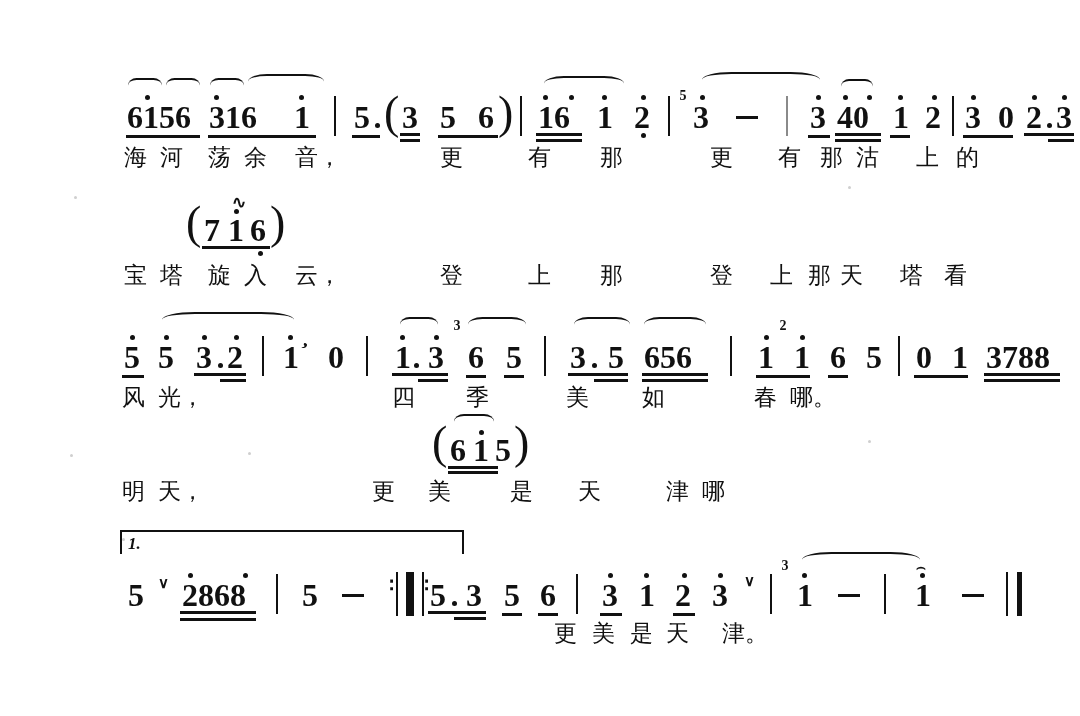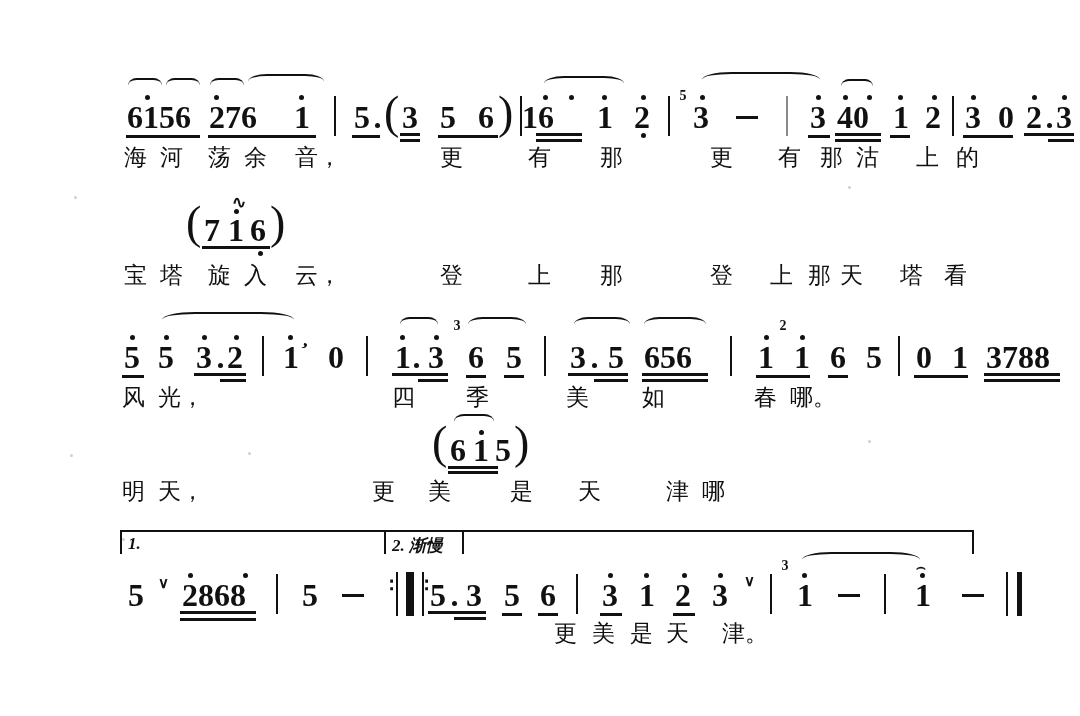--- a/index.html
+++ b/index.html
@@ -222,21 +222,21 @@
       <div class="slur" style="left:18px; top:0px; width:34px;"></div>
       <div class="slur" style="left:56px; top:0px; width:34px;"></div>
       <div class="slur" style="left:100px; top:0px; width:34px;"></div>
       <div class="slur" style="left:138px; top:-4px; width:76px;"></div>
 
       <div class="odot" style="left:35px; top:17px;"></div>
       <div class="note" style="left:17px; top:23px;">6156</div>
       <div class="beam" style="left:16px; top:57px; width:74px;"></div>
 
       <div class="odot" style="left:104px; top:17px;"></div>
-      <div class="note" style="left:99px; top:23px;">276</div>
+      <div class="note" style="left:99px; top:23px;">316</div>
       <div class="beam" style="left:98px; top:57px; width:108px;"></div>
 
       <div class="odot" style="left:189px; top:17px;"></div>
       <div class="note" style="left:184px; top:23px;">1</div>
 
       <div class="bar thin" style="left:224px; top:18px;"></div>
 
       <div class="note" style="left:244px; top:23px;">5</div>
       <div class="augdot" style="left:265px; top:45px;"></div>
       <div class="beam" style="left:242px; top:57px; width:28px;"></div>
@@ -248,21 +248,21 @@
       <div class="note" style="left:330px; top:23px;">5</div>
       <div class="note" style="left:368px; top:23px;">6</div>
       <div class="beam" style="left:328px; top:57px; width:60px;"></div>
       <div class="paren" style="left:388px; top:12px;">)</div>
 
       <div class="bar thin" style="left:410px; top:18px;"></div>
 
       <div class="slur" style="left:434px; top:-2px; width:80px;"></div>
       <div class="odot" style="left:433px; top:17px;"></div>
       <div class="odot" style="left:459px; top:17px;"></div>
-      <div class="note" style="left:412px; top:23px;">16</div>
+      <div class="note" style="left:428px; top:23px;">16</div>
       <div class="beam" style="left:426px; top:55px; width:46px;"></div>
       <div class="beam" style="left:426px; top:61px; width:46px;"></div>
 
       <div class="odot" style="left:492px; top:17px;"></div>
       <div class="note" style="left:487px; top:23px;">1</div>
 
       <div class="odot" style="left:531px; top:17px;"></div>
       <div class="note" style="left:524px; top:23px;">2</div>
       <div class="odot" style="left:531px; top:55px;"></div>
 
@@ -490,23 +490,20 @@
       <div class="lyr" style="left:592px; top:14px;">哪</div>
     </div>
   </div>
 
   <div class="system" style="top:530px;">
 
     <div class="volta closed" style="left:10px; top:0px; width:340px;">
       <span class="vlabel">1.</span>
     </div>
 
-    <div class="volta" style="left:274px; top:0px; width:586px; border-right:2px solid #111;">
-      <span class="vlabel">2. 渐慢</span>
-    </div>
 
     <div class="noterow" style="top:26px;">
 
       <div class="note" style="left:18px; top:23px;">5</div>
       <div class="breath" style="left:48px; top:20px;">∨</div>
 
       <div class="note" style="left:72px; top:23px;">2868</div>
       <div class="odot" style="left:78px; top:17px;"></div>
       <div class="odot" style="left:133px; top:17px;"></div>
       <div class="beam" style="left:70px; top:55px; width:76px;"></div>

